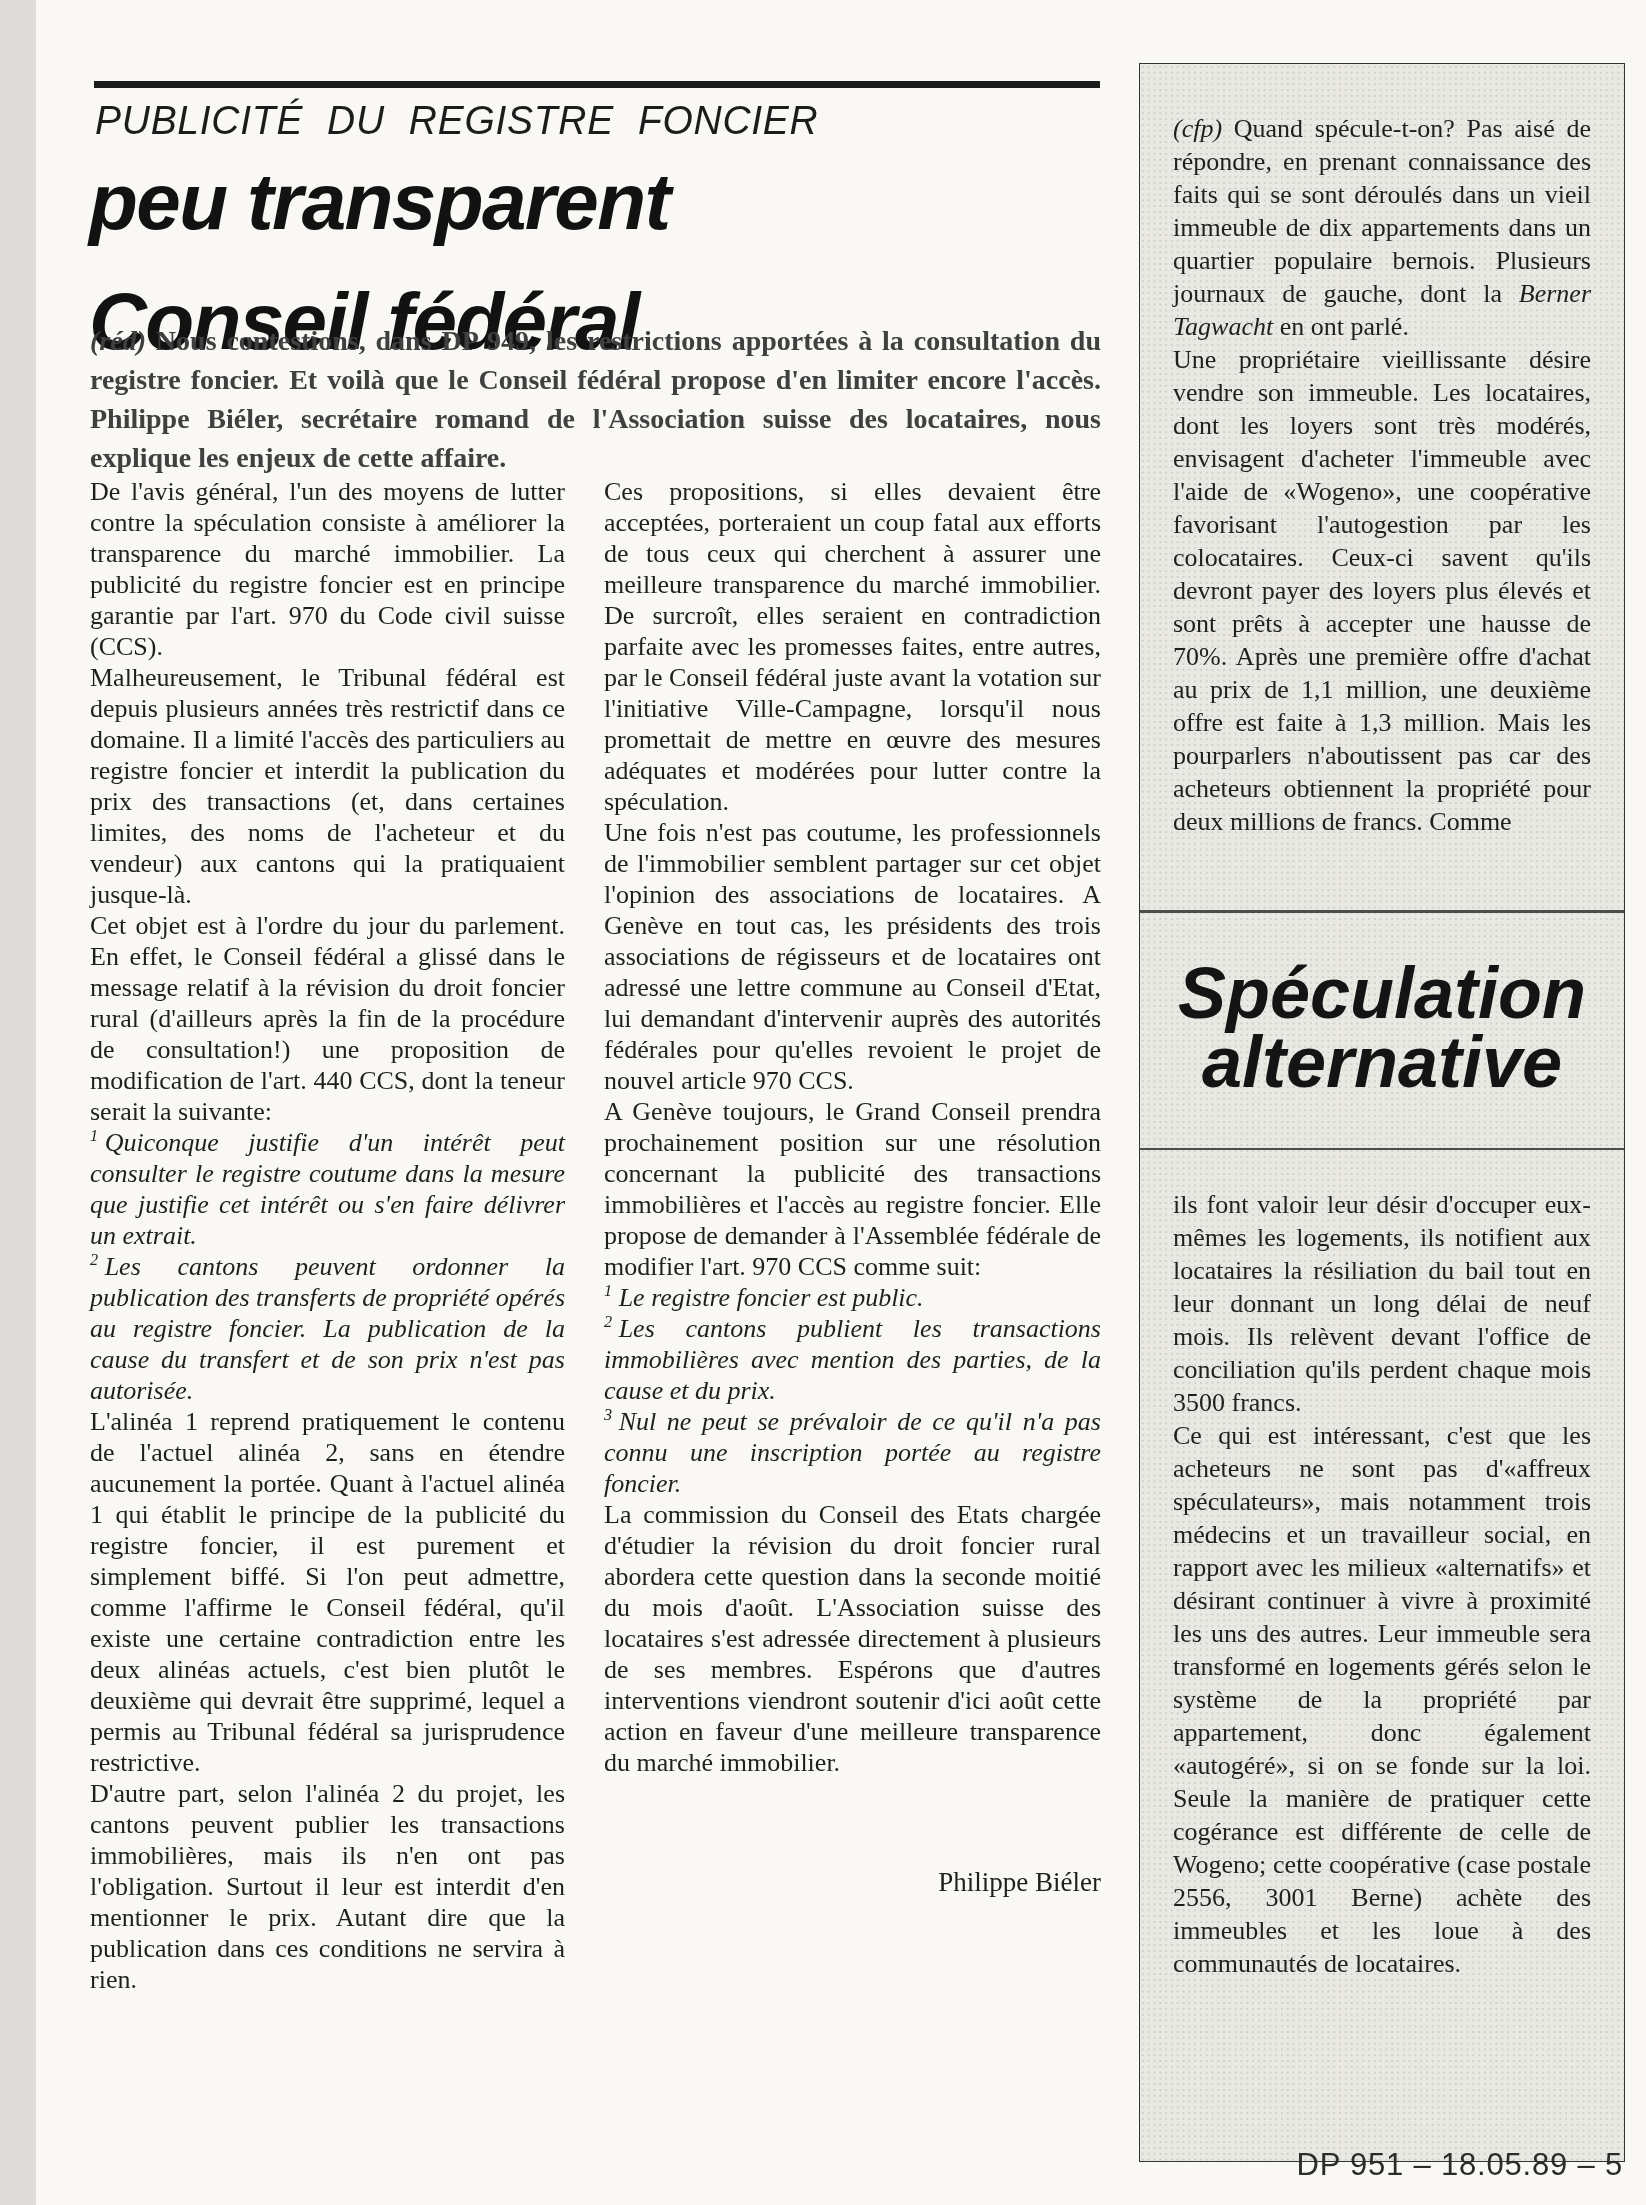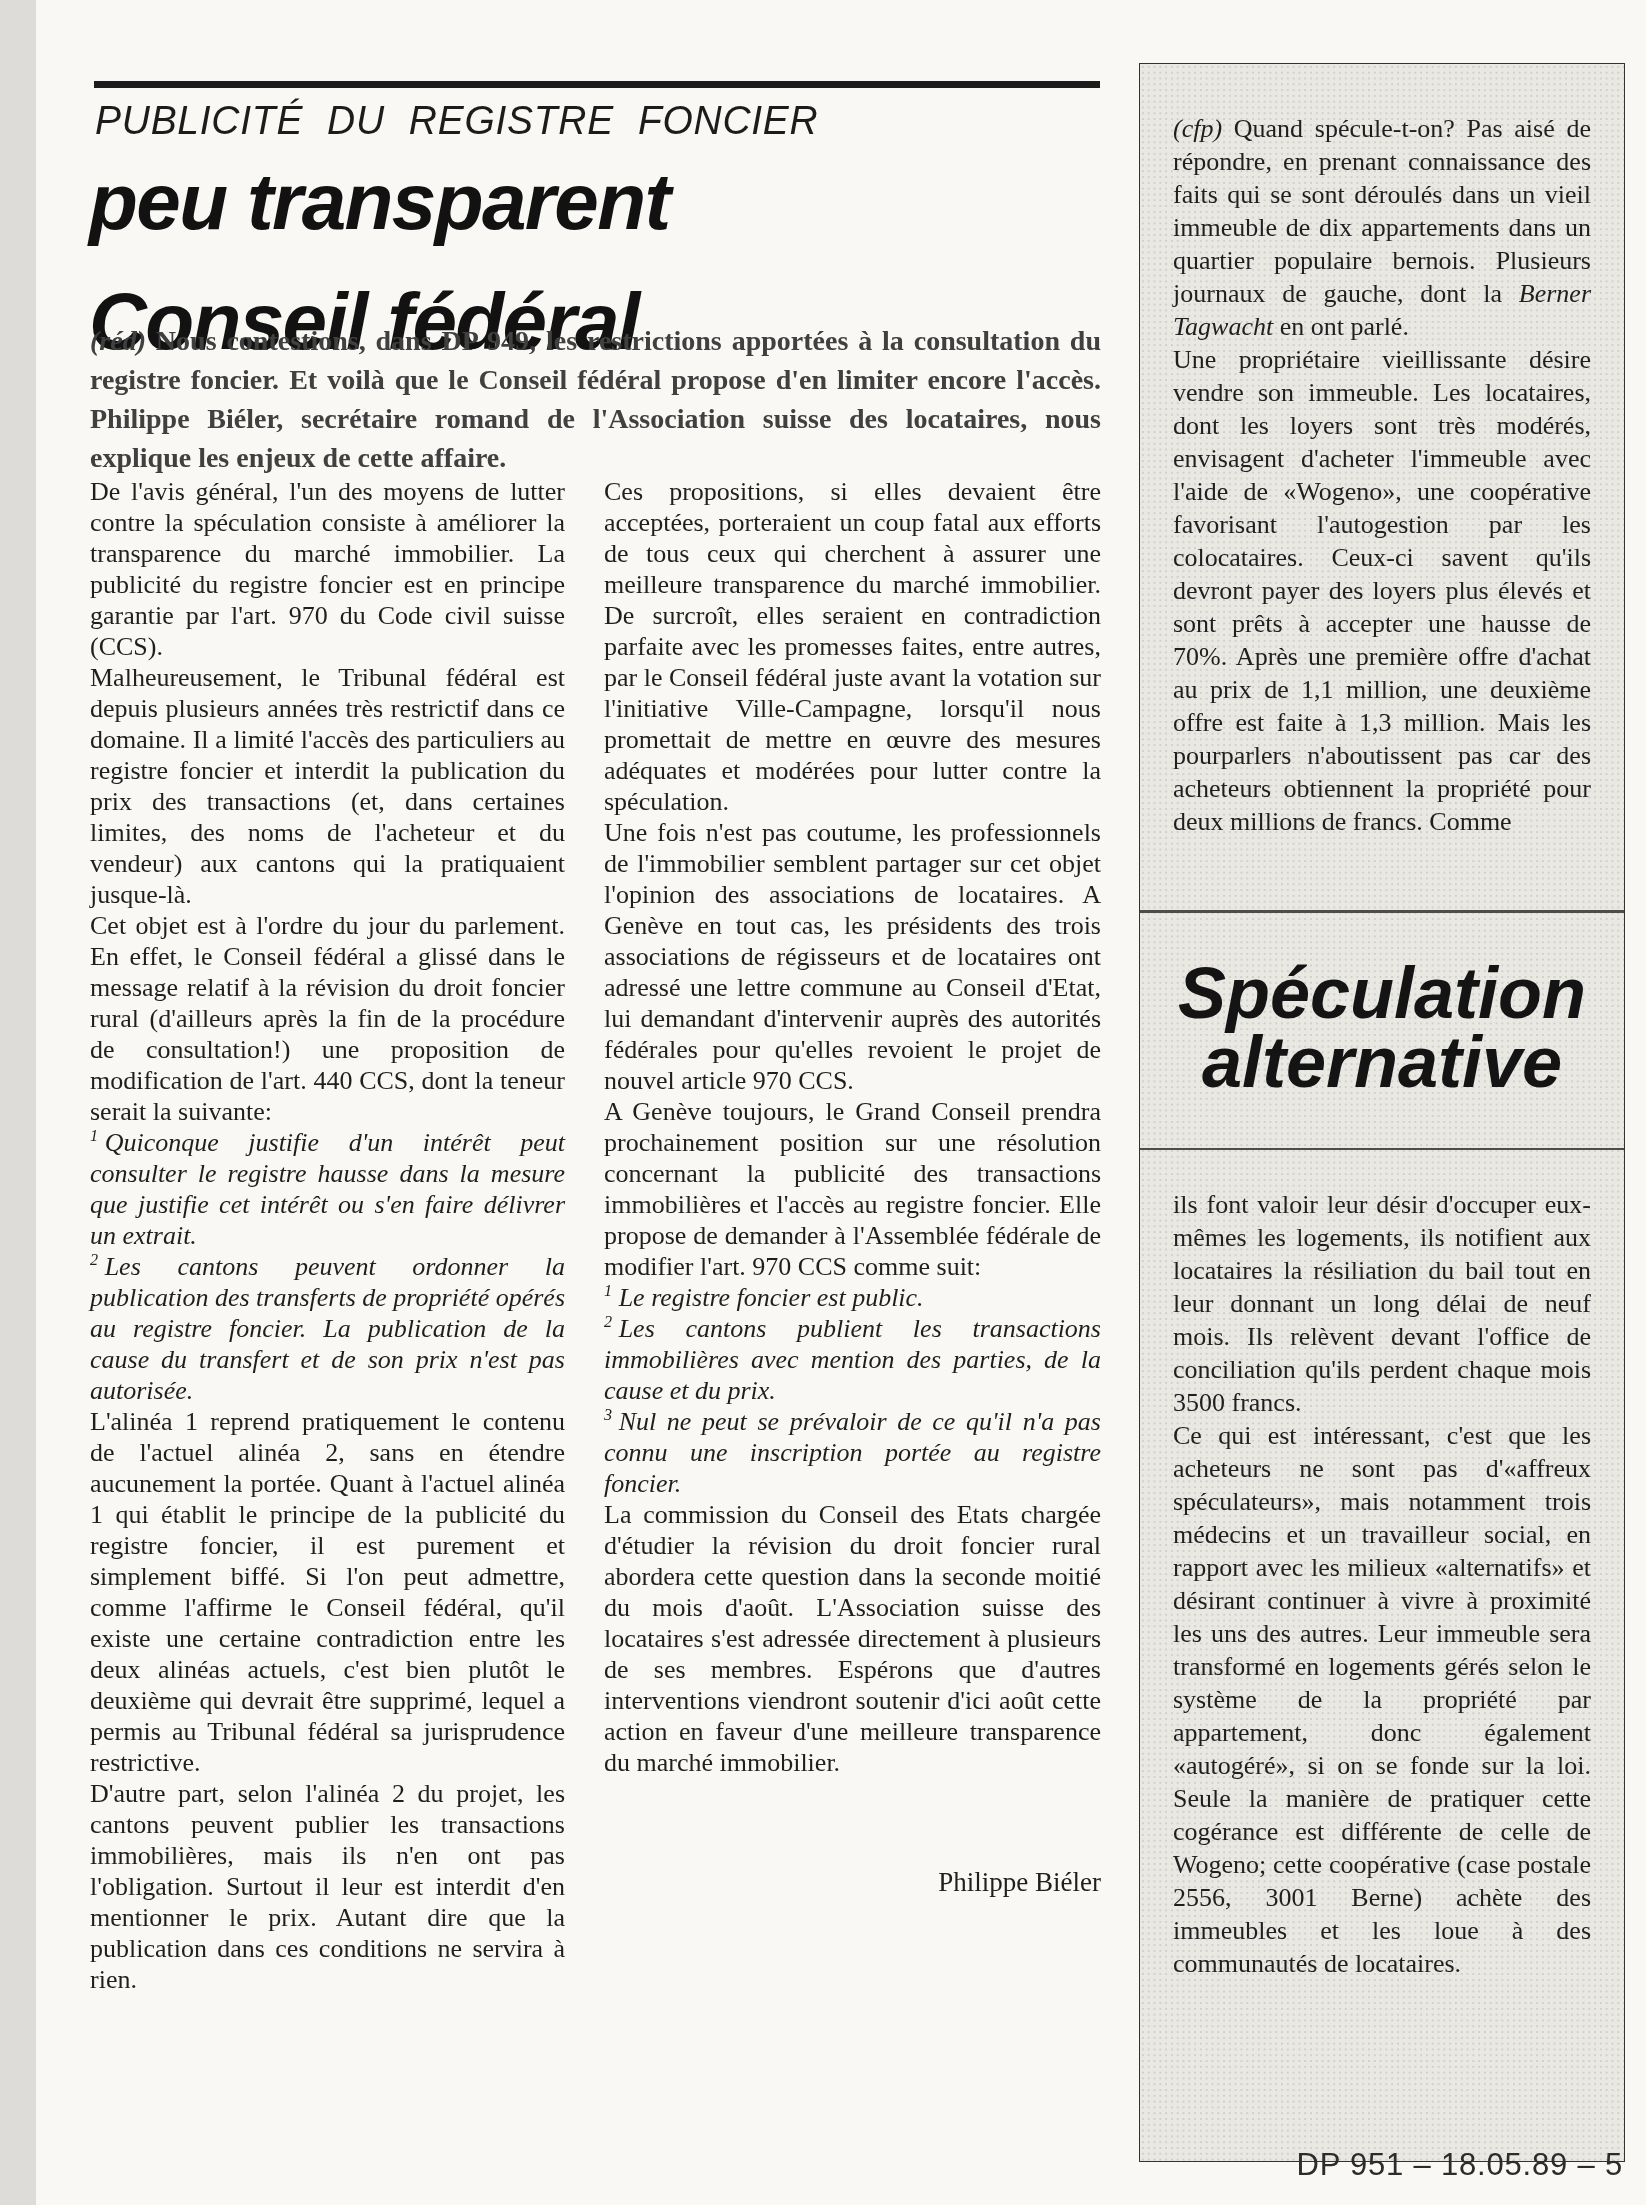--- a/index.html
+++ b/index.html
@@ -114,21 +114,21 @@
   </h1>
 
   <div class="lead">
       <p class="para"><span class="it">(réd)</span><span> Nous contestions, dans DP 949, les restrictions apportées à la consultation du registre foncier. Et voilà que le Conseil fédéral propose d'en limiter encore l'accès. Philippe Biéler, secrétaire romand de l'Association suisse des locataires, nous explique les enjeux de cette affaire.</span></p>
     </div>
 
   <div class="col col1">
       <p class="para"><span>De l'avis général, l'un des moyens de lutter contre la spéculation consiste à améliorer la transparence du marché immobilier. La publicité du registre foncier est en principe garantie par l'art. 970 du Code civil suisse (CCS).</span></p>
       <p class="para"><span>Malheureusement, le Tribunal fédéral est depuis plusieurs années très restrictif dans ce domaine. Il a limité l'accès des particuliers au registre foncier et interdit la publication du prix des transactions (et, dans certaines limites, des noms de l'acheteur et du vendeur) aux cantons qui la pratiquaient jusque-là.</span></p>
       <p class="para"><span>Cet objet est à l'ordre du jour du parlement. En effet, le Conseil fédéral a glissé dans le message relatif à la révision du droit foncier rural (d'ailleurs après la fin de la procédure de consultation!) une proposition de modification de l'art. 440 CCS, dont la teneur serait la suivante:</span></p>
-      <p class="para it"><sup>1</sup><span>Quiconque justifie d'un intérêt peut consulter le registre hausse dans la mesure que justifie cet intérêt ou s'en faire délivrer un extrait.</span></p>
+      <p class="para it"><sup>1</sup><span>Quiconque justifie d'un intérêt peut consulter le registre coutume dans la mesure que justifie cet intérêt ou s'en faire délivrer un extrait.</span></p>
       <p class="para it"><sup>2</sup><span>Les cantons peuvent ordonner la publication des transferts de propriété opérés au registre foncier. La publication de la cause du transfert et de son prix n'est pas autorisée.</span></p>
       <p class="para"><span>L'alinéa 1 reprend pratiquement le contenu de l'actuel alinéa 2, sans en étendre aucunement la portée. Quant à l'actuel alinéa 1 qui établit le principe de la publicité du registre foncier, il est purement et simplement biffé. Si l'on peut admettre, comme l'affirme le Conseil fédéral, qu'il existe une certaine contradiction entre les deux alinéas actuels, c'est bien plutôt le deuxième qui devrait être supprimé, lequel a permis au Tribunal fédéral sa jurisprudence restrictive.</span></p>
       <p class="para"><span>D'autre part, selon l'alinéa 2 du projet, les cantons peuvent publier les transactions immobilières, mais ils n'en ont pas l'obligation. Surtout il leur est interdit d'en mentionner le prix. Autant dire que la publication dans ces conditions ne servira à rien.</span></p>
     </div>
 
   <div class="col col2">
     <div>
         <p class="para"><span>Ces propositions, si elles devaient être acceptées, porteraient un coup fatal aux efforts de tous ceux qui cherchent à assurer une meilleure transparence du marché immobilier. De surcroît, elles seraient en contradiction parfaite avec les promesses faites, entre autres, par le Conseil fédéral juste avant la votation sur l'initiative Ville-Campagne, lorsqu'il nous promettait de mettre en œuvre des mesures adéquates et modérées pour lutter contre la spéculation.</span></p>
         <p class="para"><span>Une fois n'est pas coutume, les professionnels de l'immobilier semblent partager sur cet objet l'opinion des associations de locataires. A Genève en tout cas, les présidents des trois associations de régisseurs et de locataires ont adressé une lettre commune au Conseil d'Etat, lui demandant d'intervenir auprès des autorités fédérales pour qu'elles revoient le projet de nouvel article 970 CCS.</span></p>
         <p class="para"><span>A Genève toujours, le Grand Conseil prendra prochainement position sur une résolution concernant la publicité des transactions immobilières et l'accès au registre foncier. Elle propose de demander à l'Assemblée fédérale de modifier l'art. 970 CCS comme suit:</span></p>

